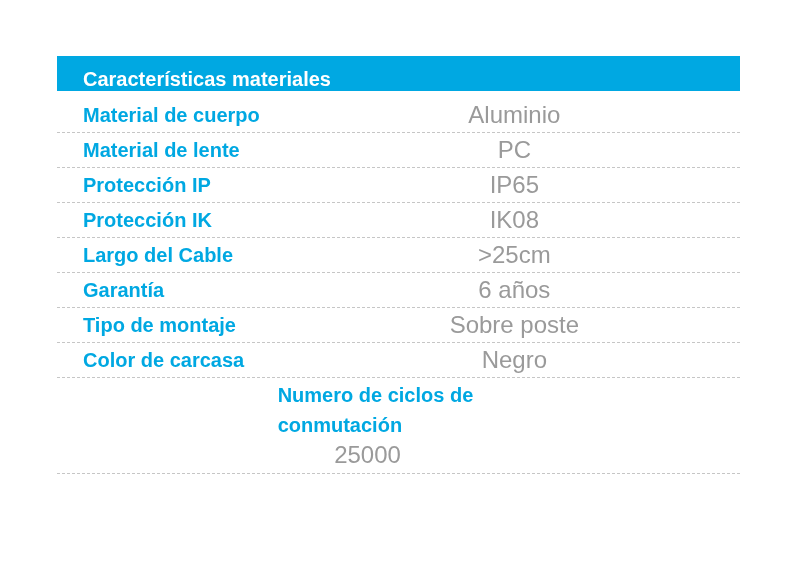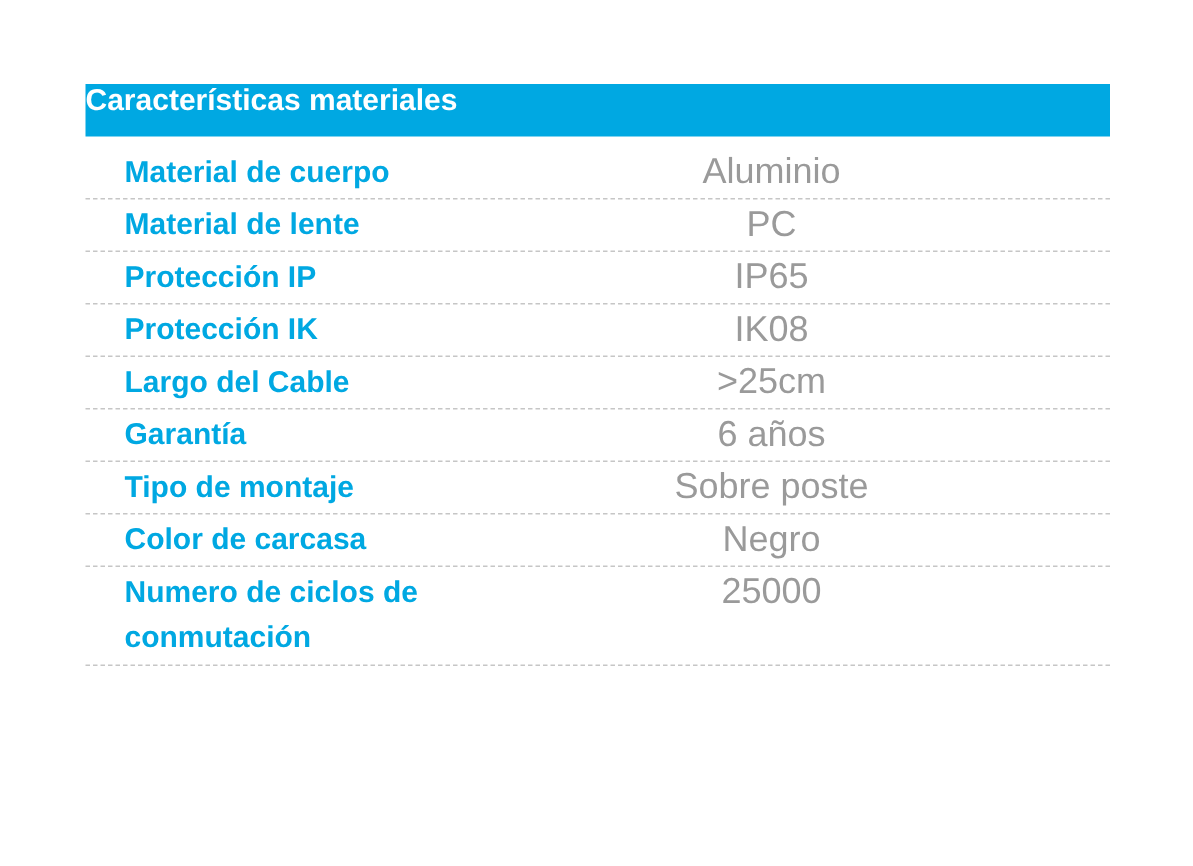--- a/index.html
+++ b/index.html
@@ -22,46 +22,47 @@
     left: 57px; top: 56px;
     width: 683px;
   }
   .spec-header {
     height: 35px;
     background: var(--accent);
     color: var(--header-text);
     font-size: 20px;
     font-weight: bold;
     display: flex;
-    align-items: flex-start;
+    align-items: flex-end;
+    padding-left: 26px;
   }
   .spec-rows { margin-top: 7px; }
   .spec-row {
     display: flex;
-    align-items: flex-start;
+    align-items: center;
     padding: 2px 0;
     border-bottom: 1px dashed var(--divider-color);
   }
   .spec-label {
     width: 43%;
     padding-left: 26px;
     color: var(--accent);
     font-size: 20px;
     font-weight: bold;
     line-height: 30px;
   }
   .spec-value {
     flex: 1;
     text-align: center;
     padding-right: 62px;
     color: var(--value-color);
     font-size: 24px;
     line-height: 30px;
   }
-  .spec-row.tall { padding-bottom: 3px; }
+  .spec-row.tall { padding-bottom: 3px; flex-direction: column; }
 </style>
 </head>
 <body>
 
 <div class="page">
   <div class="spec-table">
 
     <div class="spec-header">
       <span>Características materiales</span>
     </div>

